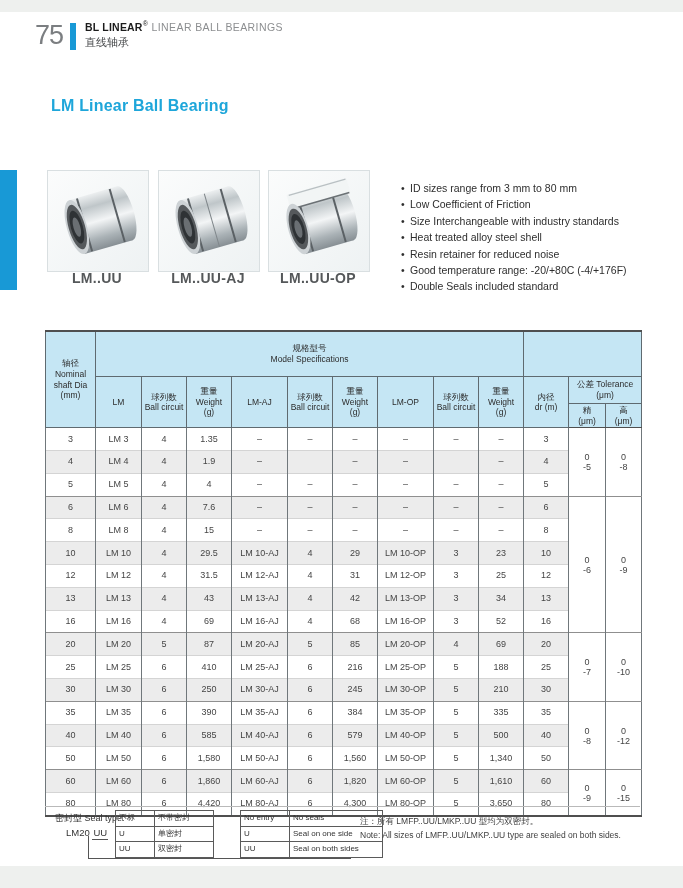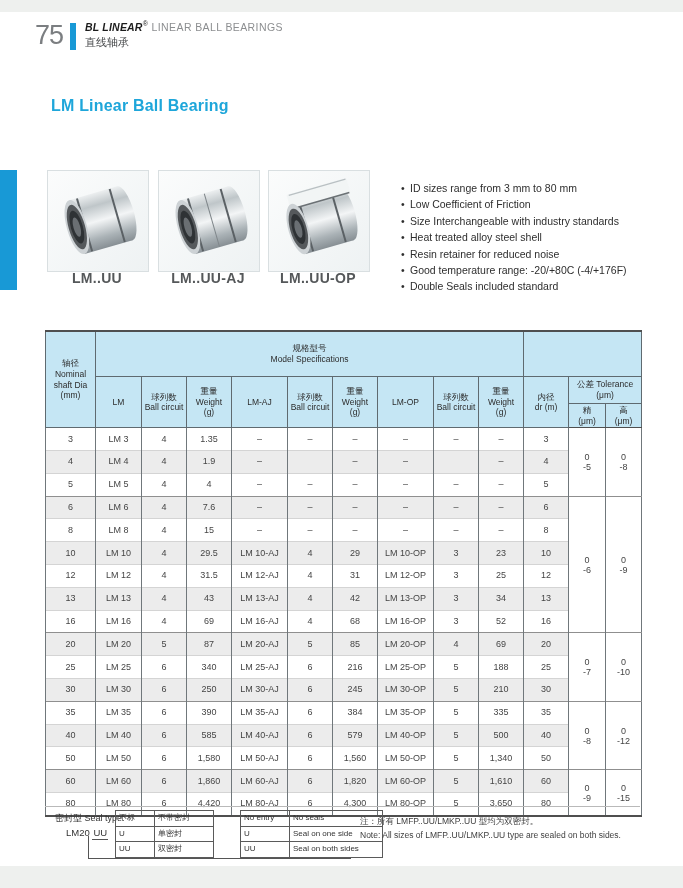--- a/index.html
+++ b/index.html
@@ -11,21 +11,21 @@
   }
   .strip-top { position:absolute; left:0; top:0; width:683px; height:12px; background:#eef0ee; }
   .strip-bottom { position:absolute; left:0; top:866px; width:683px; height:22px; background:#eef0ee; }
 
   
   .page-header { position:absolute; left:35px; top:17px; display:flex; align-items:flex-end; }
   .page-num { font-size:27px; color:#7b7e81; line-height:30px; letter-spacing:-1px; }
   .accent-bar { width:6px; height:27px; background:#1899d6; margin:2px 9px 0 7px; }
   .brand-block { padding-top:3px; }
   .brand-line { font-size:10.5px; color:#8c8e90; letter-spacing:0.4px; white-space:nowrap; }
-  .brand-name { font-weight:bold; color:#1c1c1c; letter-spacing:0.2px;font-style:italic; }
+  .brand-name { font-weight:bold; color:#1c1c1c; letter-spacing:0.2px; }
   .brand-reg { font-size:7px; vertical-align:super; color:#1c1c1c; }
   .brand-cn { font-size:11px; color:#4a4c4e; margin-top:2px; }
 
   
   .sec-title { position:absolute; left:47px; top:93px; }
   .sec-title h1 { margin:4px; font-size:16px; font-weight:bold; color:#1ea6da; letter-spacing:0.2px; }
   .sec-title .sub { font-size:12px; color:#333; margin-top:6px; }
 
   
   .side-tab { position:absolute; left:0; top:170px; width:17px; height:120px; background:#1899d6; }
@@ -410,21 +410,21 @@
           </td>
           <td rowspan="3" class="tol">
             <div>0</div>
             <div>-10</div>
           </td>
         </tr>
         <tr>
           <td>25</td>
           <td>LM 25</td>
           <td>6</td>
-          <td>340</td>
+          <td>410</td>
           <td>LM 25-AJ</td>
           <td>6</td>
           <td>216</td>
           <td>LM 25-OP</td>
           <td>5</td>
           <td>188</td>
           <td>25</td>
         </tr>
         <tr>
           <td>30</td>

